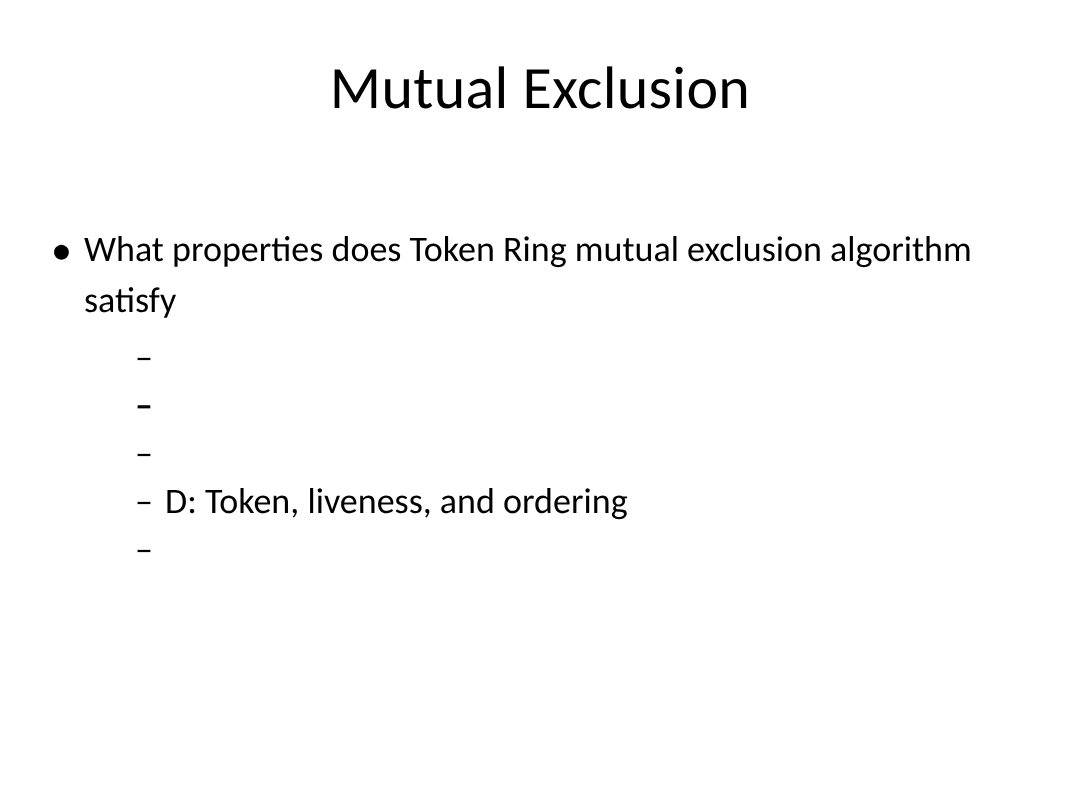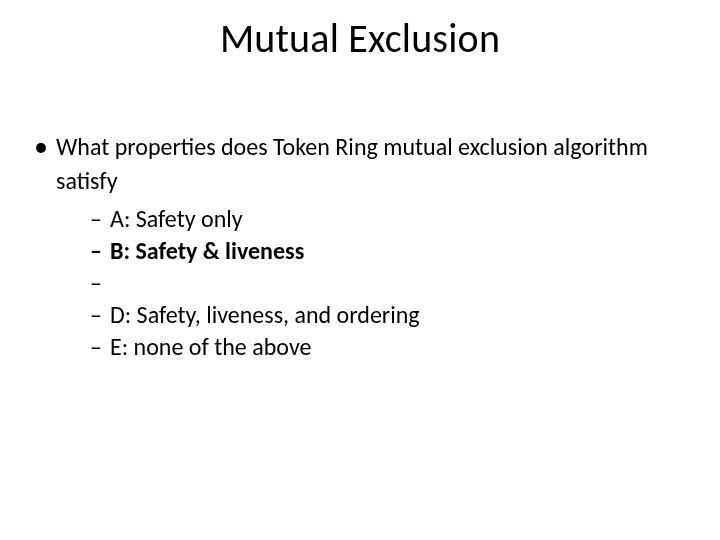--- a/index.html
+++ b/index.html
@@ -10,20 +10,21 @@
     background: #ffffff;
     font-family: Calibri, "Segoe UI", Arial, sans-serif;
     color: #000000;
     overflow: hidden;
   }
   .slide {
     width: 720px;
     height: 464px;
     position: relative;
     box-sizing: border-box;
+    margin-top: 20px;
   }
   .title {
     position: absolute;
     top: 14px;
     left: 0;
     width: 100%;
     text-align: center;
     font-size: 40px;
     font-weight: 400;
     letter-spacing: 0.2px;
@@ -82,39 +83,36 @@
 
     <div class="lvl1">
       <div class="bullet">•</div>
       <div class="text">What properties does Token Ring mutual exclusion algorithm satisfy</div>
     </div>
 
     <div class="lvl2-group">
 
       <div class="lvl2">
         <div class="dash">–</div>
-        <div class="text">A: Safety only</div>
       </div>
 
       <div class="lvl2">
         <div class="dash bold">–</div>
-        <div class="text bold">B: Safety &amp; liveness</div>
       </div>
 
       <div class="lvl2">
         <div class="dash">–</div>
       </div>
 
       <div class="lvl2">
         <div class="dash">–</div>
-        <div class="text">D: Safety, liveness, and ordering</div>
+        <div class="text">D: Token, liveness, and ordering</div>
       </div>
 
       <div class="lvl2">
         <div class="dash">–</div>
-        <div class="text">E: none of the above</div>
       </div>
 
     </div>
 
   </div>
 
 </div>
 
 </body></html>

